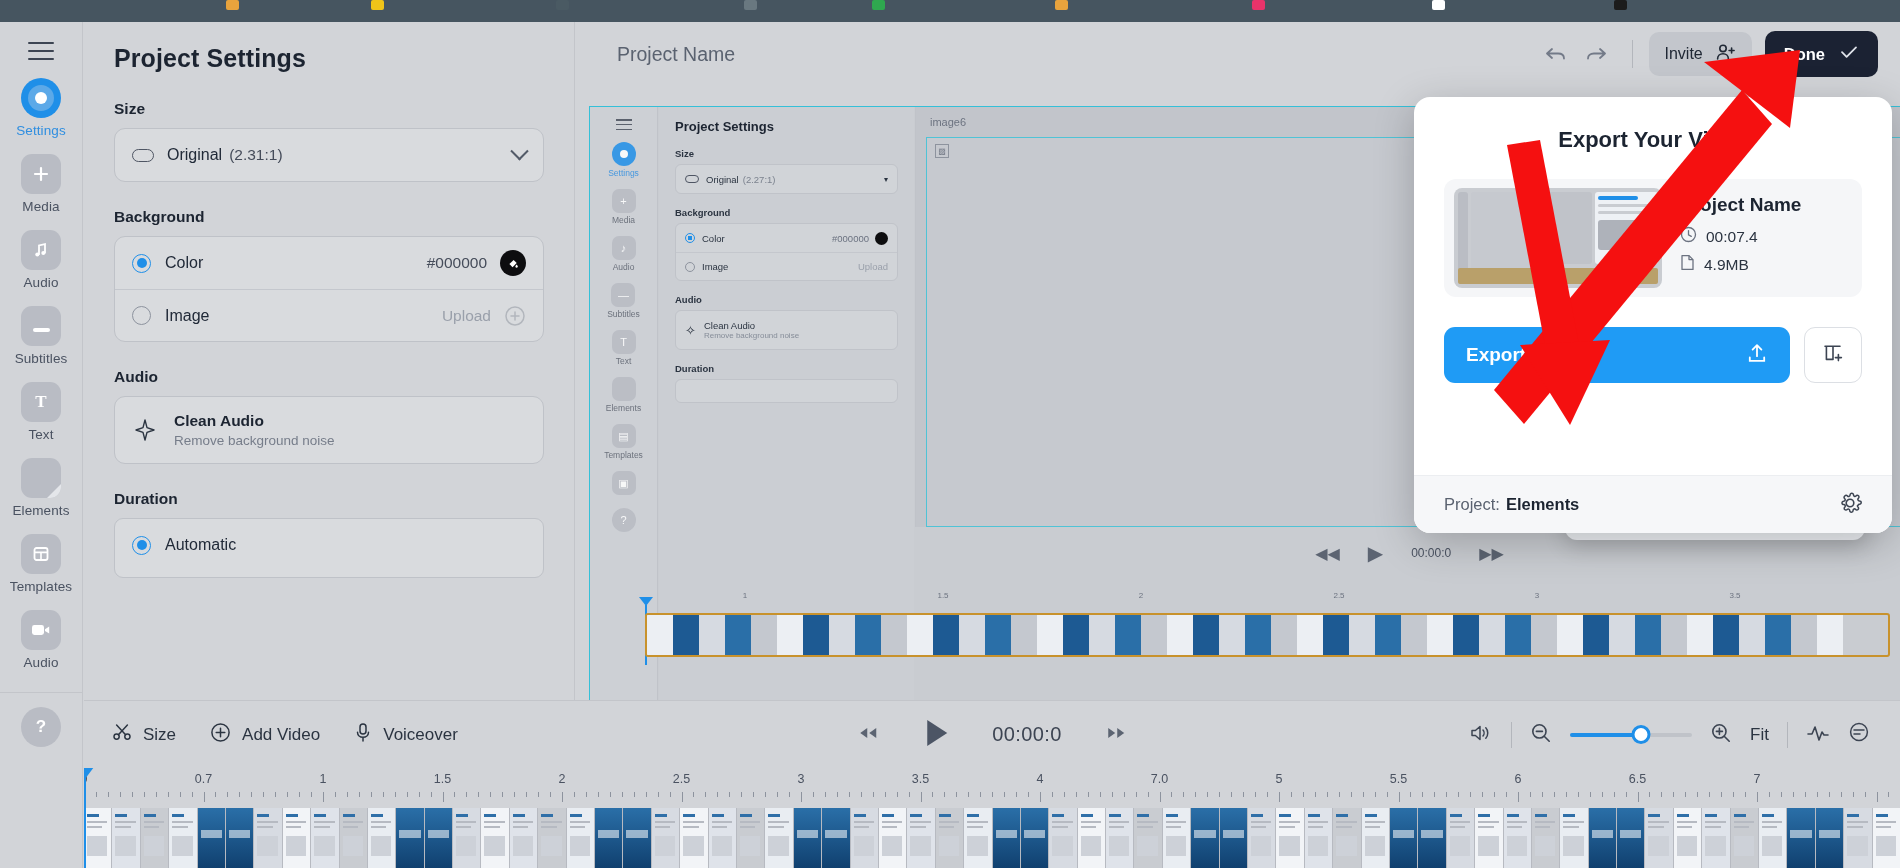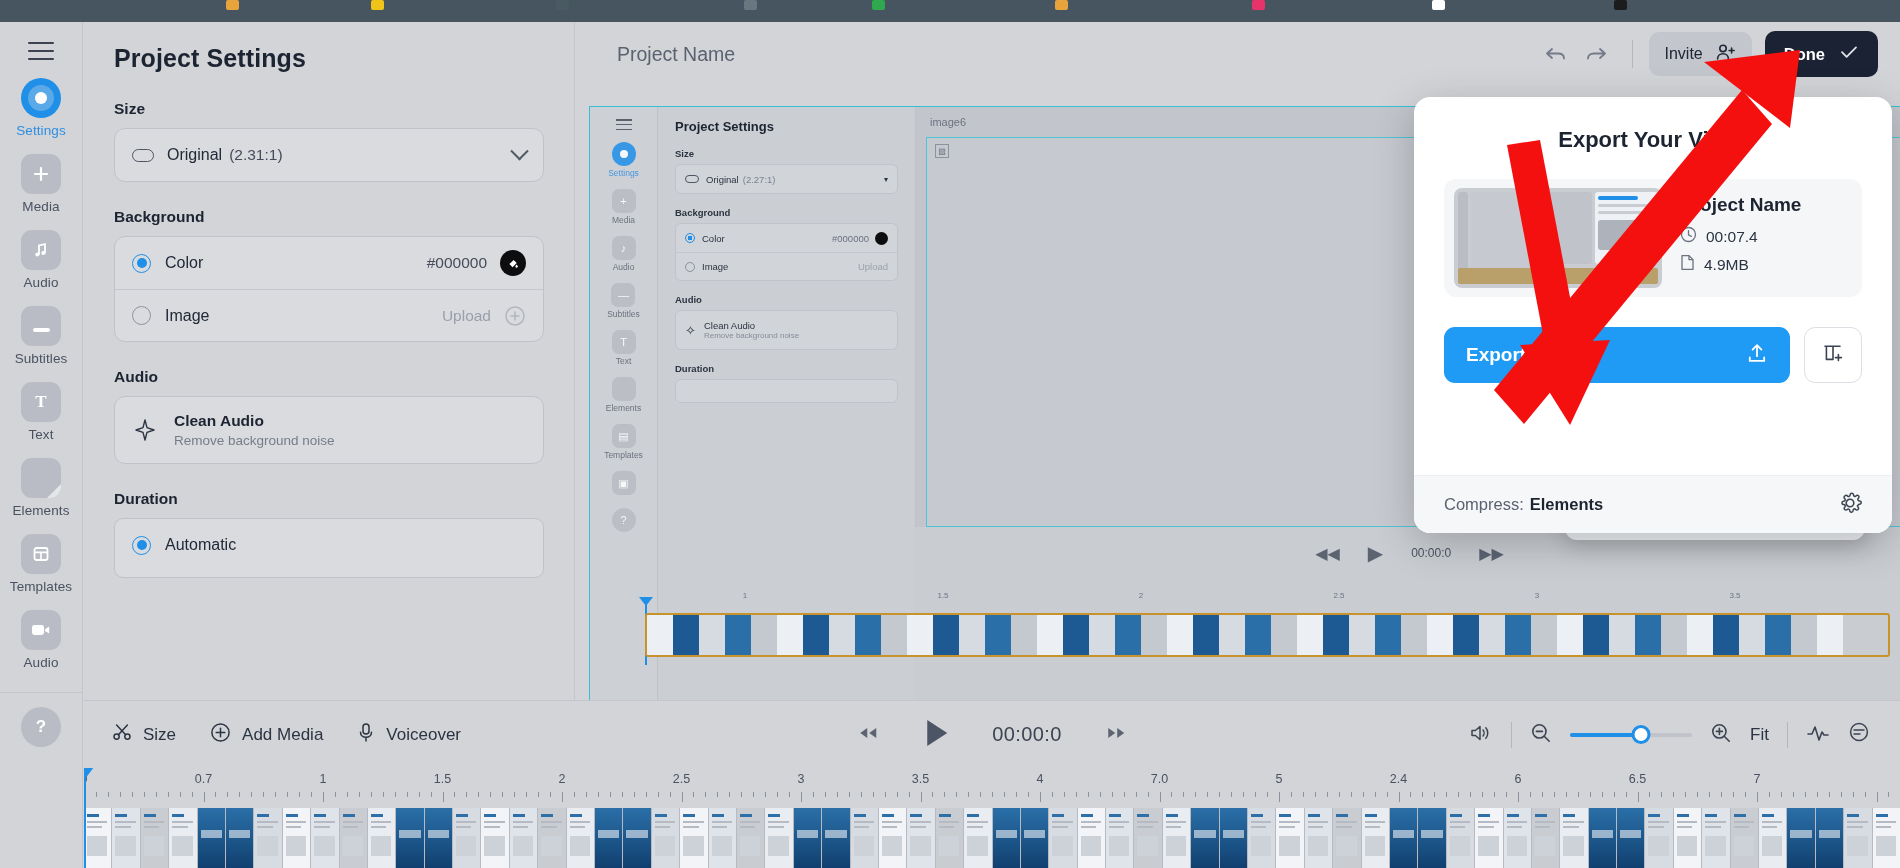--- a/index.html
+++ b/index.html
@@ -608,21 +608,21 @@
       </span>
       <span>Size</span>
     </div>
     <div class="tool">
       <span>
         <svg width="21" height="21" viewBox="0 0 21 21">
             <circle cx="10.5" cy="10.5" r="8.6" stroke="#2b3441" stroke-width="1.5" fill="none"></circle>
             <path d="M10.5 6.2v8.6M6.2 10.5h8.6" stroke="#2b3441" stroke-width="1.5" stroke-linecap="round"></path>
           </svg>
       </span>
-      <span>Add Media</span>
+      <span>Add Video</span>
     </div>
     <div class="tool">
       <span>
         <svg width="18" height="21" viewBox="0 0 18 21">
             <rect x="6" y="2" width="6" height="10" rx="3" stroke="#2b3441" stroke-width="1.5" fill="none"></rect>
             <path d="M3.5 10.2c0 3 2.5 5 5.5 5s5.5-2 5.5-5M9 15.2V19" stroke="#2b3441" stroke-width="1.5" fill="none" stroke-linecap="round"></path>
           </svg>
       </span>
       <span>Voiceover</span>
     </div>
@@ -694,21 +694,21 @@
         <span class="tick-lab" style="left: 119.5px;">0.7</span>
         <span class="tick-lab" style="left: 239px;">1</span>
         <span class="tick-lab" style="left: 358.5px;">1.5</span>
         <span class="tick-lab" style="left: 478px;">2</span>
         <span class="tick-lab" style="left: 597.5px;">2.5</span>
         <span class="tick-lab" style="left: 717px;">3</span>
         <span class="tick-lab" style="left: 836.5px;">3.5</span>
         <span class="tick-lab" style="left: 956px;">4</span>
         <span class="tick-lab" style="left: 1075.5px;">7.0</span>
         <span class="tick-lab" style="left: 1195px;">5</span>
-        <span class="tick-lab" style="left: 1314.5px;">2.4</span>
+        <span class="tick-lab" style="left: 1314.5px;">5.5</span>
         <span class="tick-lab" style="left: 1434px;">6</span>
         <span class="tick-lab" style="left: 1553.5px;">6.5</span>
         <span class="tick-lab" style="left: 1673px;">7</span>
       </div>
     <div class="ticks" id="main-ticks">
         <i style="left: 0px; height: 10px;"></i>
         <i style="left: 11.95px; height: 5px;"></i>
         <i style="left: 23.9px; height: 5px;"></i>
         <i style="left: 35.85px; height: 5px;"></i>
         <i style="left: 47.8px; height: 5px;"></i>
@@ -1265,21 +1265,21 @@
         <span>
           <svg width="24" height="24" viewBox="0 0 24 24">
               <path d="M4 5.2h15M5.4 5.2v13.2h6.6V5.2" stroke="#3c4452" stroke-width="1.6" fill="none" stroke-linecap="round" stroke-linejoin="round"></path>
               <path d="M17.4 13.6v6M14.4 16.6h6" stroke="#3c4452" stroke-width="1.6" stroke-linecap="round"></path>
             </svg>
         </span>
       </div>
     </div>
 
     <div class="quality">
-      <span class="q1">Compress:</span>
+      <span class="q1">Project:</span>
       <span class="q2">Elements</span>
       <span class="gear">
         <svg width="24" height="24" viewBox="0 0 24 24">
             <path d="M12 8.2a3.8 3.8 0 100 7.6 3.8 3.8 0 000-7.6z" stroke="#3c4452" stroke-width="1.6" fill="none"></path>
             <path d="M19.6 14.4a1.4 1.4 0 00.3 1.5l.1.1a1.7 1.7 0 11-2.4 2.4l-.1-.1a1.4 1.4 0 00-1.5-.3 1.4 1.4 0 00-.9 1.3v.2a1.7 1.7 0 11-3.4 0v-.1a1.4 1.4 0 00-.9-1.3 1.4 1.4 0 00-1.5.3l-.1.1a1.7 1.7 0 11-2.4-2.4l.1-.1a1.4 1.4 0 00.3-1.5 1.4 1.4 0 00-1.3-.9h-.2a1.7 1.7 0 110-3.4h.1a1.4 1.4 0 001.3-.9 1.4 1.4 0 00-.3-1.5l-.1-.1A1.7 1.7 0 119.5 5l.1.1a1.4 1.4 0 001.5.3h.1a1.4 1.4 0 00.9-1.3v-.2a1.7 1.7 0 113.4 0v.1a1.4 1.4 0 00.9 1.3 1.4 1.4 0 001.5-.3l.1-.1A1.7 1.7 0 1120.4 7.3l-.1.1a1.4 1.4 0 00-.3 1.5v.1a1.4 1.4 0 001.3.9h.2a1.7 1.7 0 110 3.4h-.1a1.4 1.4 0 00-1.3.9z" stroke="#3c4452" stroke-width="1.5" fill="none" stroke-linejoin="round"></path>
           </svg>
       </span>
     </div>
   </div>
 

